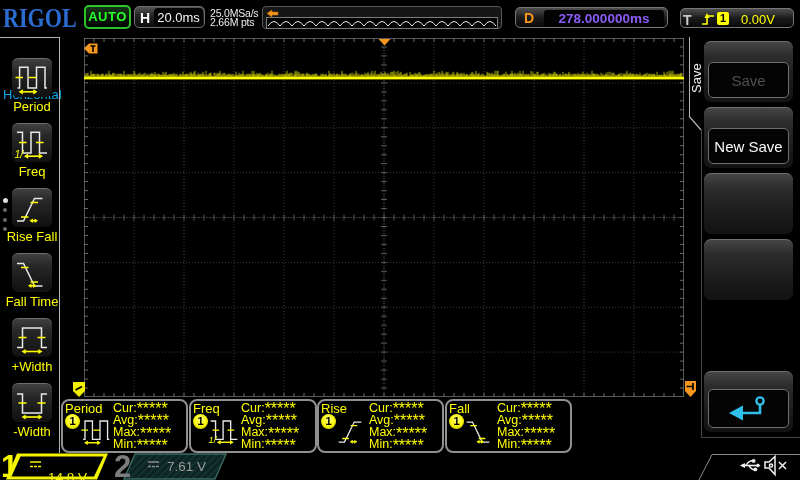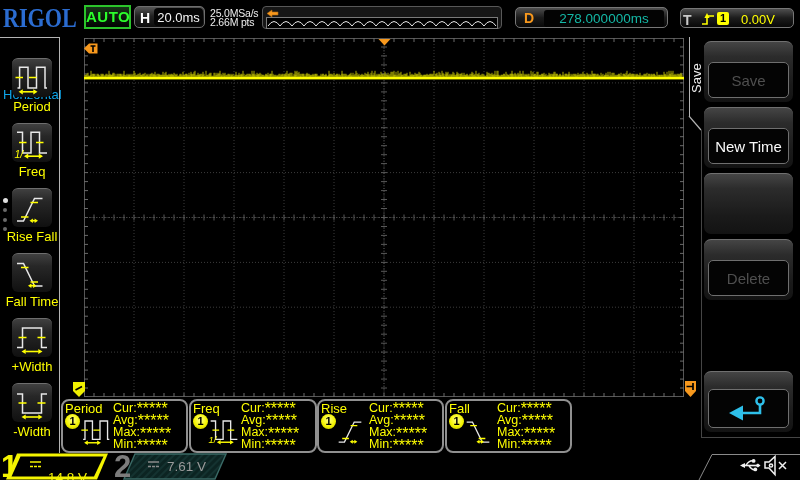--- a/index.html
+++ b/index.html
@@ -4,37 +4,37 @@
 * { margin:0; padding:0; box-sizing:border-box; }
 html,body { width:800px; height:480px; background:#000; overflow:hidden;
   font-family:"Liberation Sans",sans-serif; }
 #scr { position:relative; width:800px; height:480px; background:#000; }
 .abs { position:absolute; }
 
 
 #logo { left:3px; top:3px; font-family:"Liberation Serif",serif; font-weight:bold;
   font-size:27px; color:#2b6cd0; letter-spacing:0px; transform:scale(0.82,1); transform-origin:0 0; }
 #auto { left:84px; top:5px; width:47px; height:24px; border:2px solid #2bc42b;
-  border-radius:0; background:linear-gradient(#173317,#020502);
-  color:#2bff2b; font-weight:bold; font-size:15px; text-align:center; line-height:20px; letter-spacing:0.5px; }
+  border-radius:5px; background:linear-gradient(#173317,#020502);
+  color:#2bff2b; font-weight:bold; font-size:13px; text-align:center; line-height:20px; letter-spacing:0.5px; }
 #hbox { left:134px; top:6px; width:71px; height:22px; border:1px solid #6e6e6e; border-radius:5px;
   background:linear-gradient(#555 0%,#222 45%,#0c0c0c 100%); }
 #hbox b { position:absolute; left:5px; top:3px; color:#fff; font-size:14px; }
 #hbox span { position:absolute; left:19px; top:1px; width:49px; height:18px; background:#050505;
   border-radius:4px; color:#f5f5f5; font-size:13px; text-align:center; line-height:19px; }
 #srate { left:210px; top:9px; color:#ededed; font-size:10.5px; line-height:8.8px; white-space:pre; letter-spacing:-0.2px; }
 #membar { left:262px; top:6px; width:240px; height:23px; border:1px solid #585858; border-radius:4px;
   background:#161616; }
 #membar .wstrip { position:absolute; left:3px; top:10px; }
 #marrow { position:absolute; left:3px; top:1.5px; }
 #dbox { left:515px; top:7px; width:153px; height:21px; border:1px solid #777; border-radius:5px;
   background:linear-gradient(#4e4e4e 0%,#1c1c1c 50%,#080808 100%); }
 #dbox b { position:absolute; left:8px; top:2px; color:#f7981d; font-size:14px; }
 #dbox span { position:absolute; left:28px; top:2px; width:120px; height:17px; background:#030303; border-radius:3px;
-  color:#14b8a6; font-size:13.5px; text-align:center; line-height:18px; }
+  color:#8b5cf6; font-size:13.5px; text-align:center; line-height:18px;font-weight:bold; }
 #tbox { left:680px; top:7.5px; width:114px; height:20.5px; border:1px solid #777; border-radius:5px;
   background:linear-gradient(#4e4e4e 0%,#1c1c1c 50%,#080808 100%); }
 #tbox .tl { position:absolute; left:2px; top:3px; color:#c9c9c9; font-size:14px; font-weight:bold; }
 #tbox .tval { position:absolute; right:18px; top:3px; color:#ffff00; font-size:13px; }
 #tbox .t1 { position:absolute; left:36px; top:3px; width:12px; height:13.5px; background:#ffff00;
   border-radius:2px; color:#000; font-size:11px; font-weight:bold; text-align:center; line-height:13.5px; }
 
 
 #lmtitle { left:3px; top:39px; color:#0ea5e9; font-size:13px;margin-top:48px; }
 .lline { background:#b4b4b4; }
@@ -211,27 +211,24 @@
     </svg>
 <div class="abs" style="left:701px;top:130px;width:1px;height:307px;background:#454545"></div>
 <div class="abs" style="left:701px;top:437px;width:99px;height:1px;background:#454545"></div>
 <div class="abs" id="savetab">Save</div>
 <div class="rbtn" style="top:41px;height:61px"></div>
 <div class="rbtn-in" style="top:62px;height:36px">
       <span class="dis">Save</span>
     </div>
     <div class="rbtn" style="top:107px;height:61px"></div>
 <div class="rbtn-in" style="top:128px;height:36px">
-      <span class="en">New Time</span>
+      <span class="en">New Save</span>
     </div>
     <div class="rbtn" style="top:173px;height:61px"></div>
     <div class="rbtn" style="top:239px;height:61px"></div>
-<div class="rbtn-in" style="top:260px;height:36px">
-      <span class="dis">Delete</span>
-    </div>
     <div class="rbtn" style="top:371px;height:61px"></div>
 <div class="rbtn-in" style="top:389px;height:39px">
       <svg width="60" height="30" viewBox="0 0 60 30">
 <circle cx="41" cy="7" r="3.6" fill="none" stroke="#2ec0ea" stroke-width="2.4"></circle>
 <path d="M41,10.5 V19 H22" fill="none" stroke="#2ec0ea" stroke-width="2.6"></path>
 <path d="M10,19 L24,11.5 V26.5 Z" fill="#2ec0ea"></path>
 </svg>
     </div>
 
 <div class="mpanel" style="left:61px;width:127px">

